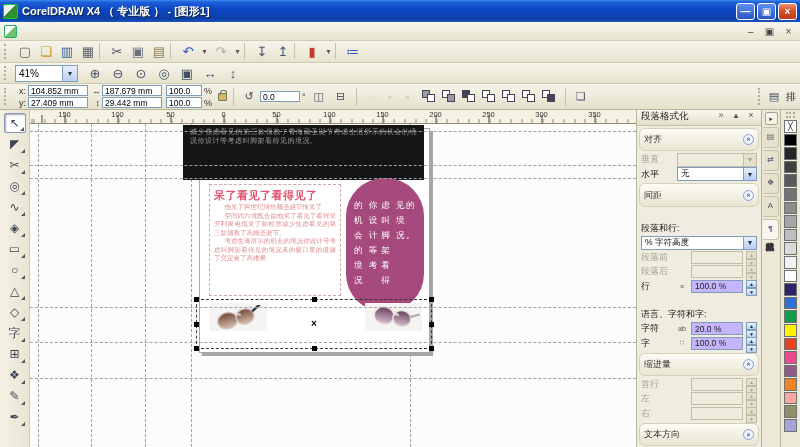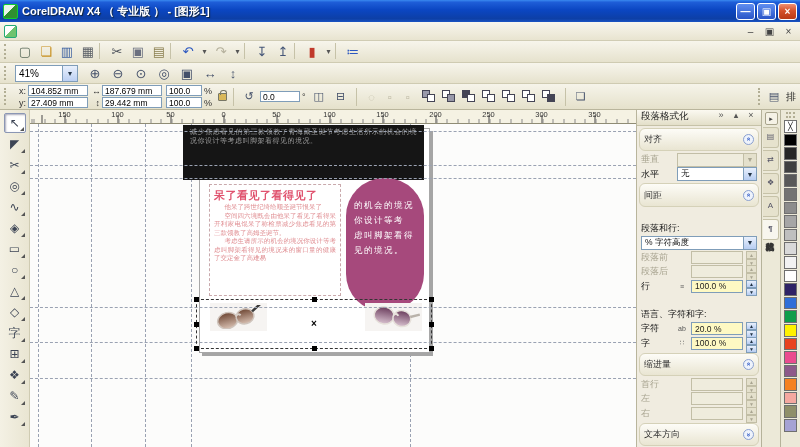--- a/index.html
+++ b/index.html
@@ -91,21 +91,21 @@
   .gh{left:0;right:0;height:0;border-top:1px dashed #9aa2b2;z-index:4;}
   .page{position:absolute;left:169px;top:4px;width:231px;height:225px;background:#fff;border:1px solid #a8a8a8;
     box-shadow:3px 3px 0 #a5a5a5;z-index:2;}
   .banner{position:absolute;left:153px;top:1px;width:241px;height:55px;background:#151515;z-index:3;
     color:#9a9a9a;font-size:7px;line-height:9px;padding:2px 7px;text-align:justify;letter-spacing:.5px;}
   .textframe{position:absolute;left:179px;top:60px;width:132px;height:112px;border:1px dashed #c9a9ac;z-index:3;
     padding:3px 4px;overflow:hidden;}
   .tf-title{color:#e0536f;font-weight:bold;font-size:11px;letter-spacing:.5px;}
   .tf-body p{color:#e08e92;font-size:6.5px;line-height:8.5px;text-align:justify;text-indent:1.6em;}
   .blob{position:absolute;left:316px;top:54px;width:78px;height:134px;background:#a6497c;border-radius:38px;z-index:3;
-    display:flex;flex-direction:column;justify-content:flex-start;padding:20px 8px 0;}
+    display:flex;flex-direction:row;justify-content:flex-start;padding:20px 8px 0;}
   .blob div{color:#fff;font-size:8.5px;line-height:15px;letter-spacing:1.5px;text-align:left;}
   .shot{position:absolute;width:57px;height:28px;background:#f6f4f2;z-index:3;display:flex;align-items:center;justify-content:center;}
   .shot.l{left:180px;top:179px;} .shot.r{left:335px;top:179px;}
   .selbox{position:absolute;left:166px;top:175px;width:236px;height:50px;border:1px dashed #333;z-index:5;}
   .hd{position:absolute;width:5px;height:5px;background:#000;z-index:6;}
   .selx{position:absolute;left:50%;top:50%;transform:translate(-50%,-55%);color:#000;font-weight:bold;font-size:10px;z-index:6;}
 
   
   .docker{flex:0 0 125px;background:#f0ece0;border-right:1px solid #b5b29a;display:flex;flex-direction:column;font-size:9px;overflow:hidden;}
   .dtitle{height:16px;flex:0 0 16px;display:flex;background:linear-gradient(180deg,#fbf9f1,#e3dfc9);
@@ -122,21 +122,21 @@
   .drow{display:flex;align-items:center;height:15px;padding:0 4px;gap:3px;}
   .drow .lab{flex:1;color:#222;}
   .drow.dis .lab{color:#a9a591;}
   .dd{display:flex;align-items:stretch;height:14px;background:#fff;border:1px solid #7f9db9;}
   .dd .val{flex:1;padding:0 3px;display:flex;align-items:center;font-size:8.5px;color:#111;}
   .dd .arw{width:13px;background:linear-gradient(#e9f0fc,#b7cdf2);border-left:1px solid #7f9db9;color:#234;font-size:7px;
     display:flex;align-items:center;justify-content:center;}
   .dd.dis{background:#efecdd;border-color:#c2bea6;}
   .dd.dis .arw{background:#e4e0cc;color:#a9a591;border-color:#c2bea6;}
   .dd.w80{width:80px;} .dd.full{flex:1;margin:0 4px;}
-  .num{display:flex;align-items:center;background:#fef9c3;border:1px solid #7f9db9;height:13px;width:52px;padding:0 3px;font-size:8.5px;}
+  .num{display:flex;align-items:center;background:#c4b5fd;border:1px solid #7f9db9;height:13px;width:52px;padding:0 3px;font-size:8.5px;}
   .dis .num{background:#efecdd;border-color:#c2bea6;color:#a9a591;}
   .spin{display:flex;flex-direction:column;width:11px;height:13px;}
   .spin b{flex:1;border:1px solid #7f9db9;background:linear-gradient(#e9f0fc,#b7cdf2);font-size:5px;color:#234;
     display:flex;align-items:center;justify-content:center;font-weight:normal;}
   .dis .spin b{background:#e4e0cc;color:#a9a591;border-color:#c2bea6;}
   .glab{padding:2px 4px 1px;color:#222;margin-top:12px;}
   .rico{width:12px;text-align:center;color:#555;font-size:7px;}
 
   
   .tabstrip{flex:0 0 19px;background:#ece9d8;border-right:1px solid #b5b29a;display:flex;flex-direction:column;align-items:center;padding:2px 0;gap:2px;}

